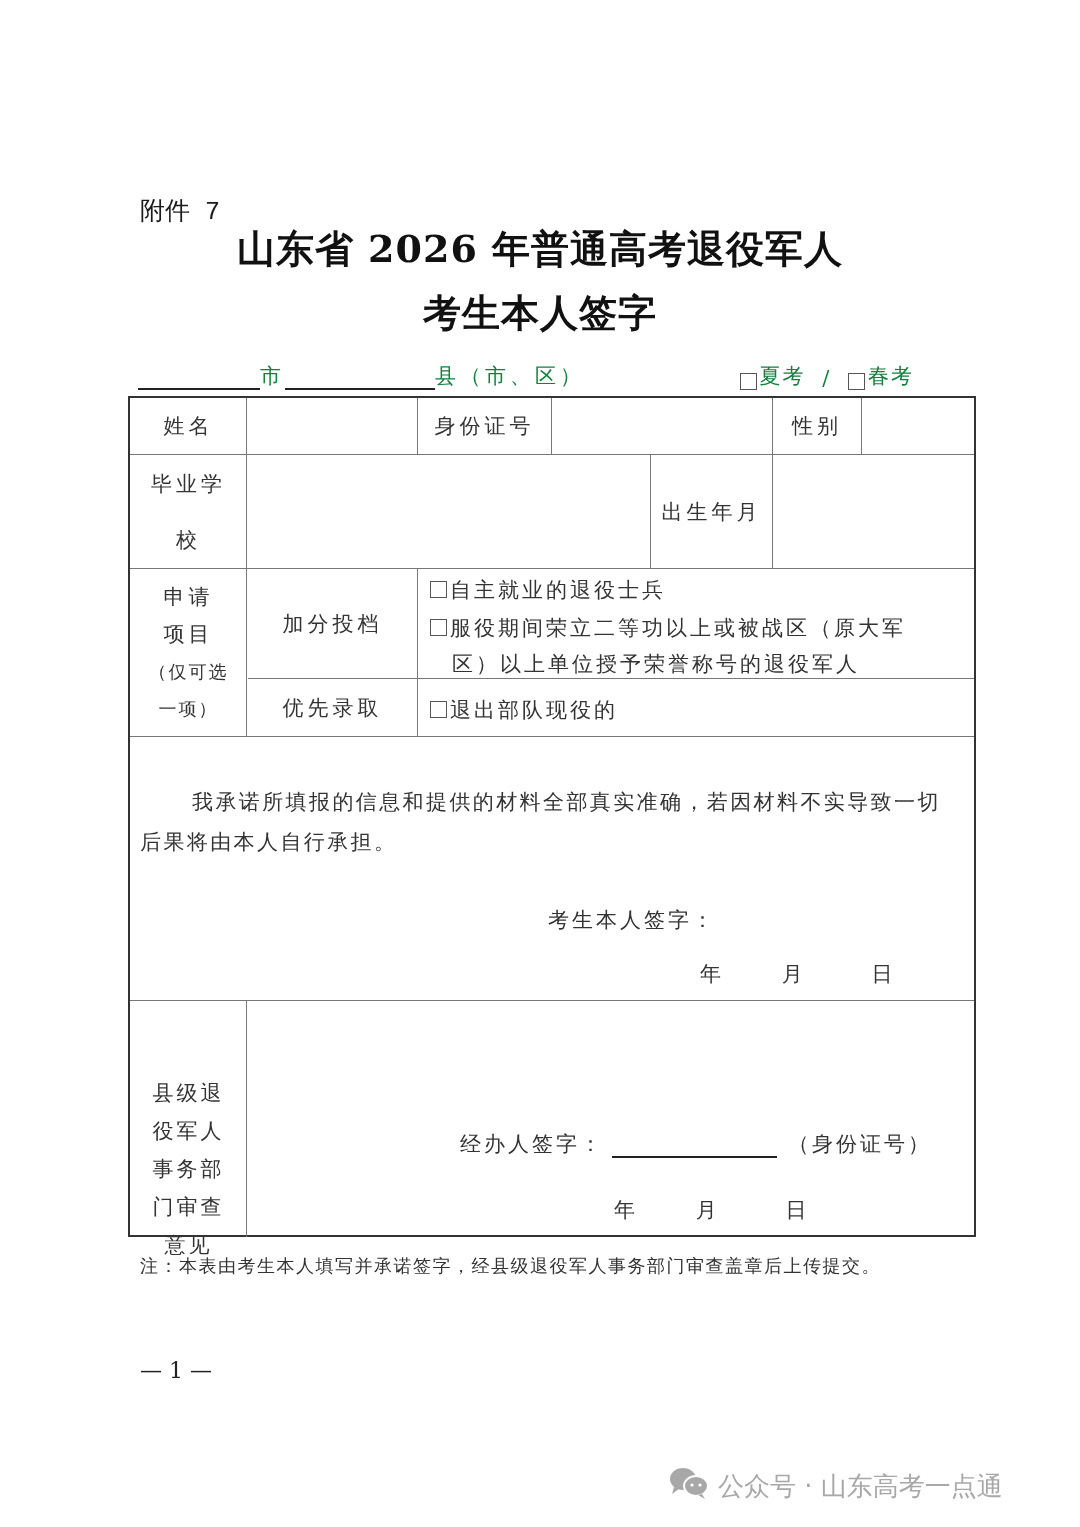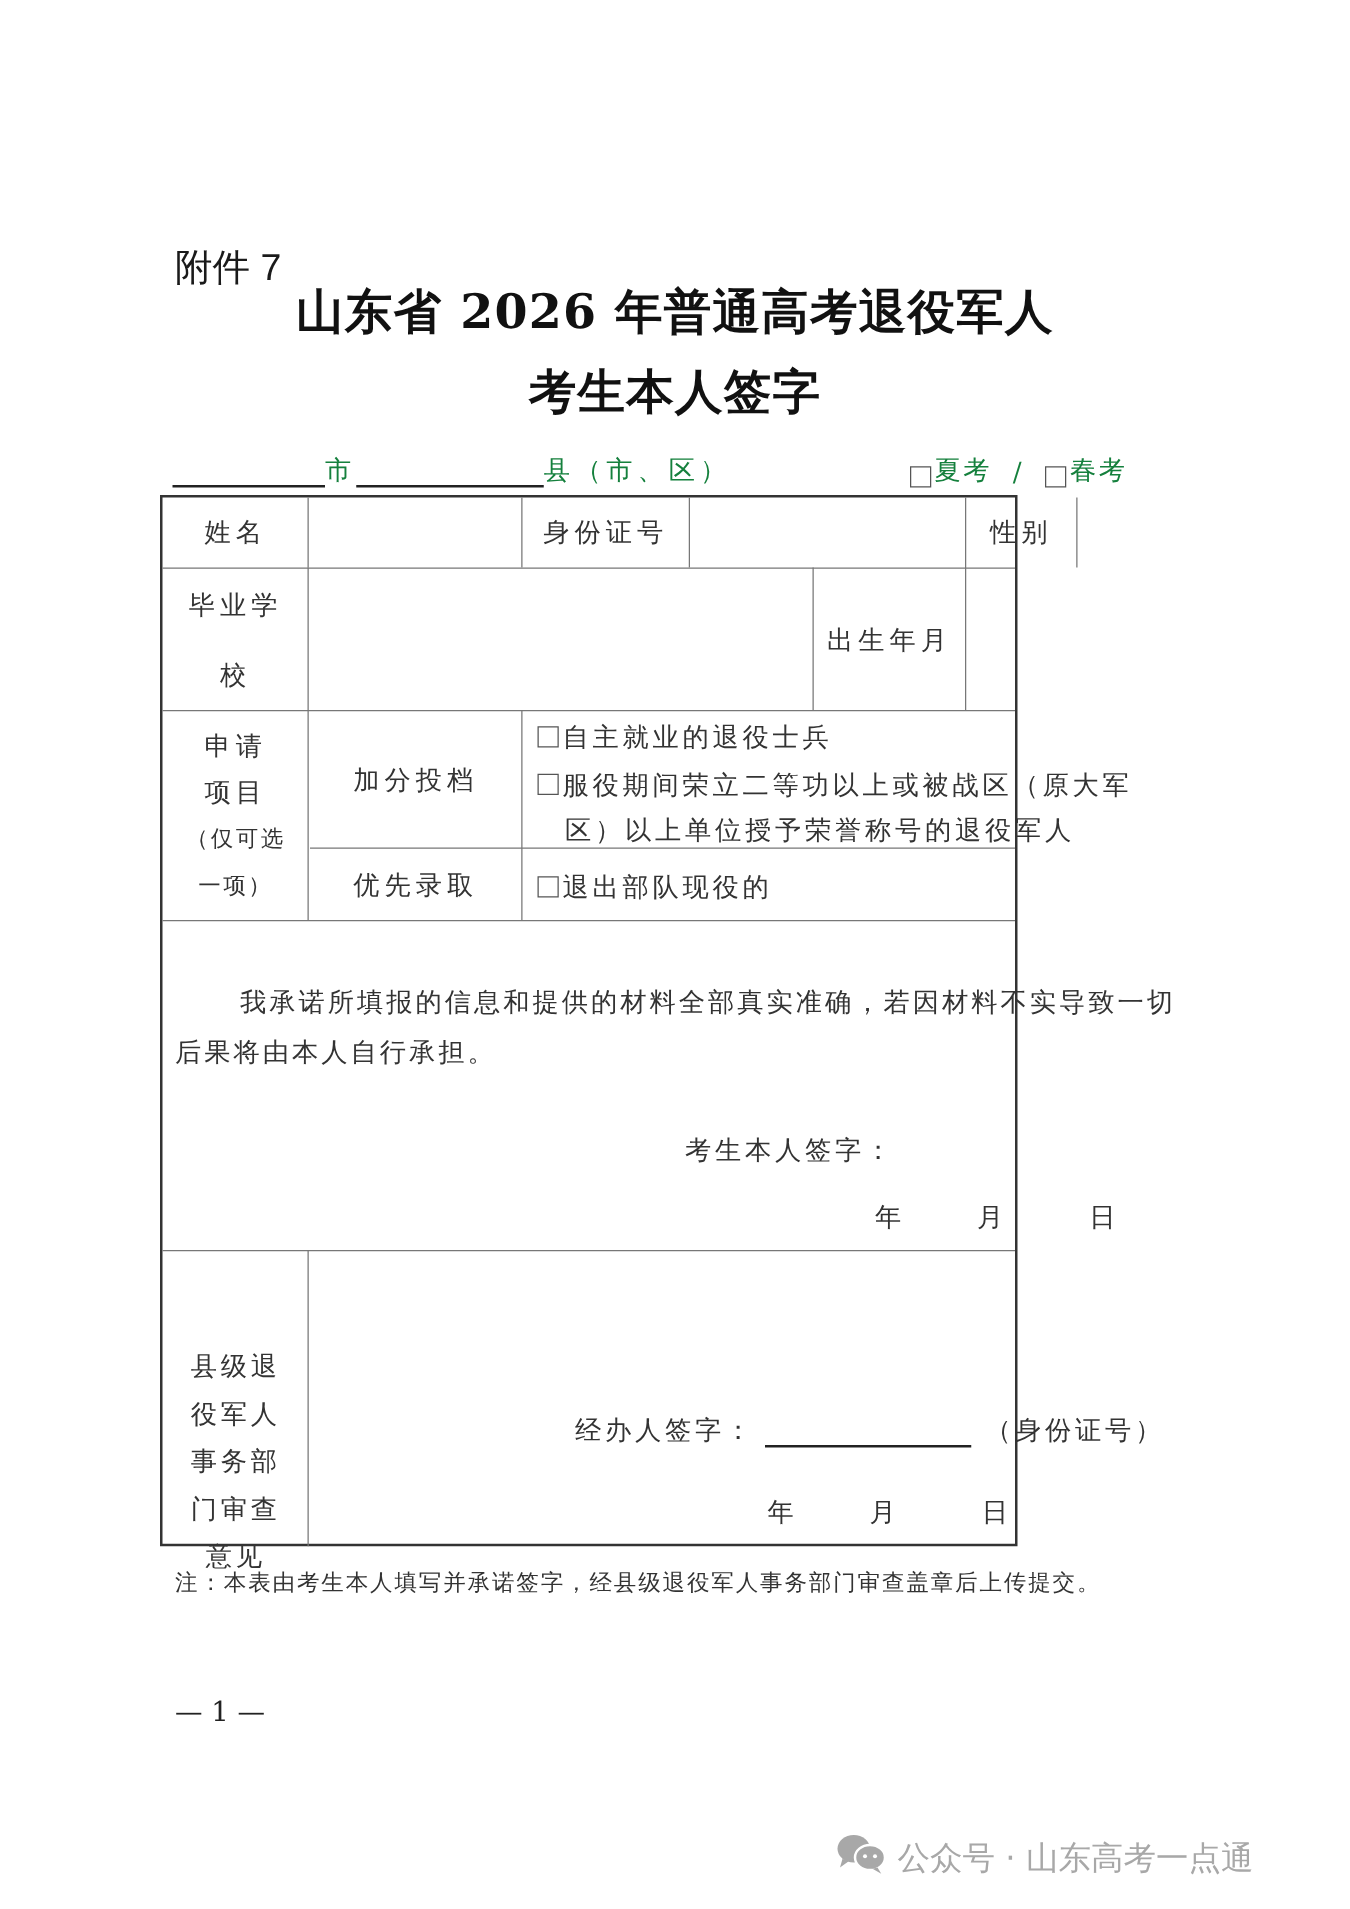--- a/index.html
+++ b/index.html
@@ -1,29 +1,29 @@
 <!DOCTYPE html>
 <html><head>
 <meta charset="utf-8">
 <style>
   html, body { margin: 0; padding: 0; background: #ffffff; }
   body { width: 1080px; height: 1527px; position: relative; overflow: hidden;
          font-family: "DejaVu Serif", "Liberation Serif", serif; color: #2a2a2a; }
   .abs { position: absolute; }
-  .attach { left: 140px; top: 194px; font-size: 30px; font-family: Liberation Sans, sans-serif; color: #1a1a1a; }
+  .attach { left: 140px; top: 194px; font-size: 25px; font-family: Liberation Mono, monospace; color: #1a1a1a; }
   .title { left: 0; width: 1080px; text-align: center; font-size: 38px; font-weight: bold; color: #111; letter-spacing: 1px; }
   .t1 { top: 224px; }
   .t2 { top: 288px; }
   .hdr { top: 362px; left: 138px; width: 780px; height: 32px; font-size: 21px; color: #15803d; }
   .uline { display: inline-block; border-bottom: 2px solid #222; height: 24px; vertical-align: bottom; }
   .hdr span { vertical-align: bottom; }
-  .season { position: absolute; right: 16px; top: 0; letter-spacing: 2px; }
+  .season { position: absolute; right: 4px; top: 0; letter-spacing: 2px; }
   .box { display: inline-block; width: 15px; height: 15px; border: 1px solid #555; margin-right: 3px; vertical-align: -1px; }
 
-  .tbl { left: 128px; top: 396px; width: 686px; height: 841px; border: 2px solid #333; box-sizing: border-box; }
+  .tbl { left: 128px; top: 396px; width: 848px; height: 841px; border: 2px solid #333; box-sizing: border-box; }
   .line-h { position: absolute; height: 0; border-top: 1.5px solid #777; }
   .line-v { position: absolute; width: 0; border-left: 1.5px solid #777; }
   .cell { position: absolute; display: flex; align-items: center; justify-content: center; text-align: center;
           font-size: 21px; color: #333; letter-spacing: 4px; box-sizing: border-box; }
   .opt { position: absolute; font-size: 21px; color: #333; letter-spacing: 3px; white-space: nowrap; }
   .pledge { position: absolute; font-size: 21px; color: #333; letter-spacing: 2.4px; line-height: 40px; }
   .sig { position: absolute; font-size: 21px; color: #333; letter-spacing: 3px; white-space: nowrap; }
   .date span { display: inline-block; }
   .vlabel { position: absolute; font-size: 21px; color: #333; letter-spacing: 3px; line-height: 38px; text-align: center; margin-top: 48px; }
   .note { left: 140px; top: 1254px; font-size: 18px; color: #333; letter-spacing: 1.5px; }

